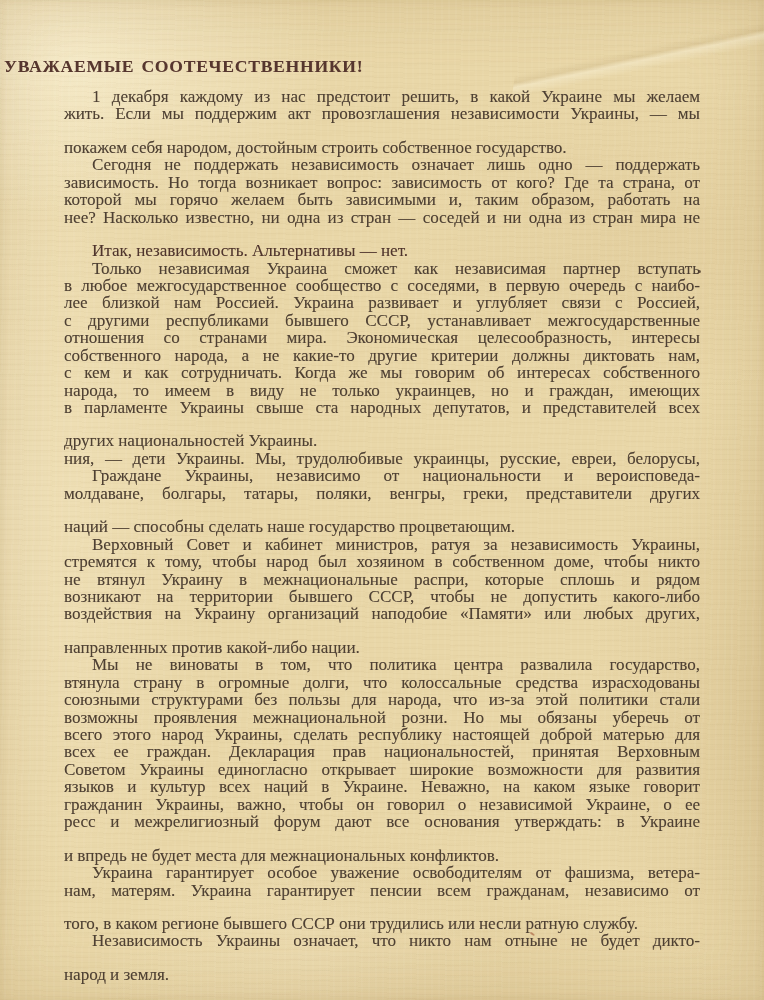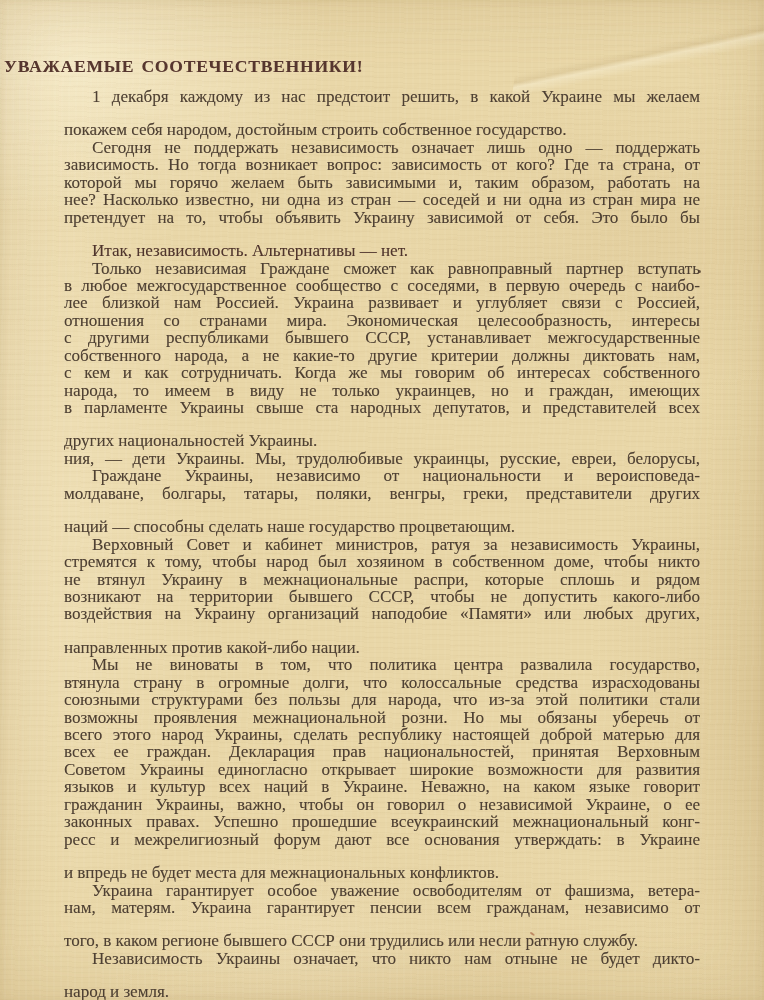--- a/index.html
+++ b/index.html
@@ -65,38 +65,38 @@
 </style>
 </head>
 <body>
 
 <div class="page">
   <div class="crease"></div>
   <h1 class="title">УВАЖАЕМЫЕ СООТЕЧЕСТВЕННИКИ!</h1>
   <div class="doc-body">
       <div class="para">
         <div class="line first">1 декабря каждому из нас предстоит решить, в какой Украине мы желаем</div>
+        <div class="line">жить. Если мы поддержим акт провозглашения независимости Украины, — мы</div>
         <div class="line last">покажем себя народом, достойным строить собственное государство.</div>
       </div>
       <div class="para">
         <div class="line first">Сегодня не поддержать независимость означает лишь одно — поддержать</div>
         <div class="line">зависимость. Но тогда возникает вопрос: зависимость от кого? Где та страна, от</div>
         <div class="line">которой мы горячо желаем быть зависимыми и, таким образом, работать на</div>
         <div class="line">нее? Насколько известно, ни одна из стран — соседей и ни одна из стран мира не</div>
-        <div class="line">претендует на то, чтобы объявить Украину зависимой от себя. Это было бы</div>
       </div>
       <div class="para bold">
         <div class="line first last">Итак, независимость. Альтернативы — нет.</div>
       </div>
       <div class="para">
-        <div class="line first">Только независимая Граждане сможет как равноправный партнер вступать</div>
+        <div class="line first">Только независимая Украина сможет как независимая партнер вступать</div>
         <div class="line">в любое межгосударственное сообщество с соседями, в первую очередь с наибо-</div>
         <div class="line">лее близкой нам Россией. Украина развивает и углубляет связи с Россией,</div>
+        <div class="line">с другими республиками бывшего СССР, устанавливает межгосударственные</div>
         <div class="line">отношения со странами мира. Экономическая целесообразность, интересы</div>
-        <div class="line">с другими республиками бывшего СССР, устанавливает межгосударственные</div>
         <div class="line">собственного народа, а не какие-то другие критерии должны диктовать нам,</div>
         <div class="line">с кем и как сотрудничать. Когда же мы говорим об интересах собственного</div>
         <div class="line">народа, то имеем в виду не только украинцев, но и граждан, имеющих</div>
         <div class="line">в парламенте Украины свыше ста народных депутатов, и представителей всех</div>
         <div class="line last">других национальностей Украины.</div>
       </div>
       <div class="para">
         <div class="line">ния, — дети Украины. Мы, трудолюбивые украинцы, русские, евреи, белорусы,</div>
         <div class="line first">Граждане Украины, независимо от национальности и вероисповеда-</div>
         <div class="line">молдаване, болгары, татары, поляки, венгры, греки, представители других</div>
@@ -113,21 +113,20 @@
       <div class="para">
         <div class="line first">Мы не виноваты в том, что политика центра развалила государство,</div>
         <div class="line">втянула страну в огромные долги, что колоссальные средства израсходованы</div>
         <div class="line">союзными структурами без пользы для народа, что из-за этой политики стали</div>
         <div class="line">возможны проявления межнациональной розни. Но мы обязаны уберечь от</div>
         <div class="line">всего этого народ Украины, сделать республику настоящей доброй матерью для</div>
         <div class="line">всех ее граждан. Декларация прав национальностей, принятая Верховным</div>
         <div class="line">Советом Украины единогласно открывает широкие возможности для развития</div>
         <div class="line">языков и культур всех наций в Украине. Неважно, на каком языке говорит</div>
         <div class="line">гражданин Украины, важно, чтобы он говорил о независимой Украине, о ее</div>
-        <div class="line">законных правах. Успешно прошедшие всеукраинский межнациональный конг-</div>
         <div class="line">ресс и межрелигиозный форум дают все основания утверждать: в Украине</div>
         <div class="line last">и впредь не будет места для межнациональных конфликтов.</div>
       </div>
       <div class="para">
         <div class="line first">Украина гарантирует особое уважение освободителям от фашизма, ветера-</div>
         <div class="line">нам, матерям. Украина гарантирует пенсии всем гражданам, независимо от</div>
         <div class="line last">того, в каком регионе бывшего СССР они трудились или несли ратную службу.</div>
       </div>
       <div class="para">
         <div class="line first">Независимость Украины означает, что никто нам отныне не будет дикто-</div>

